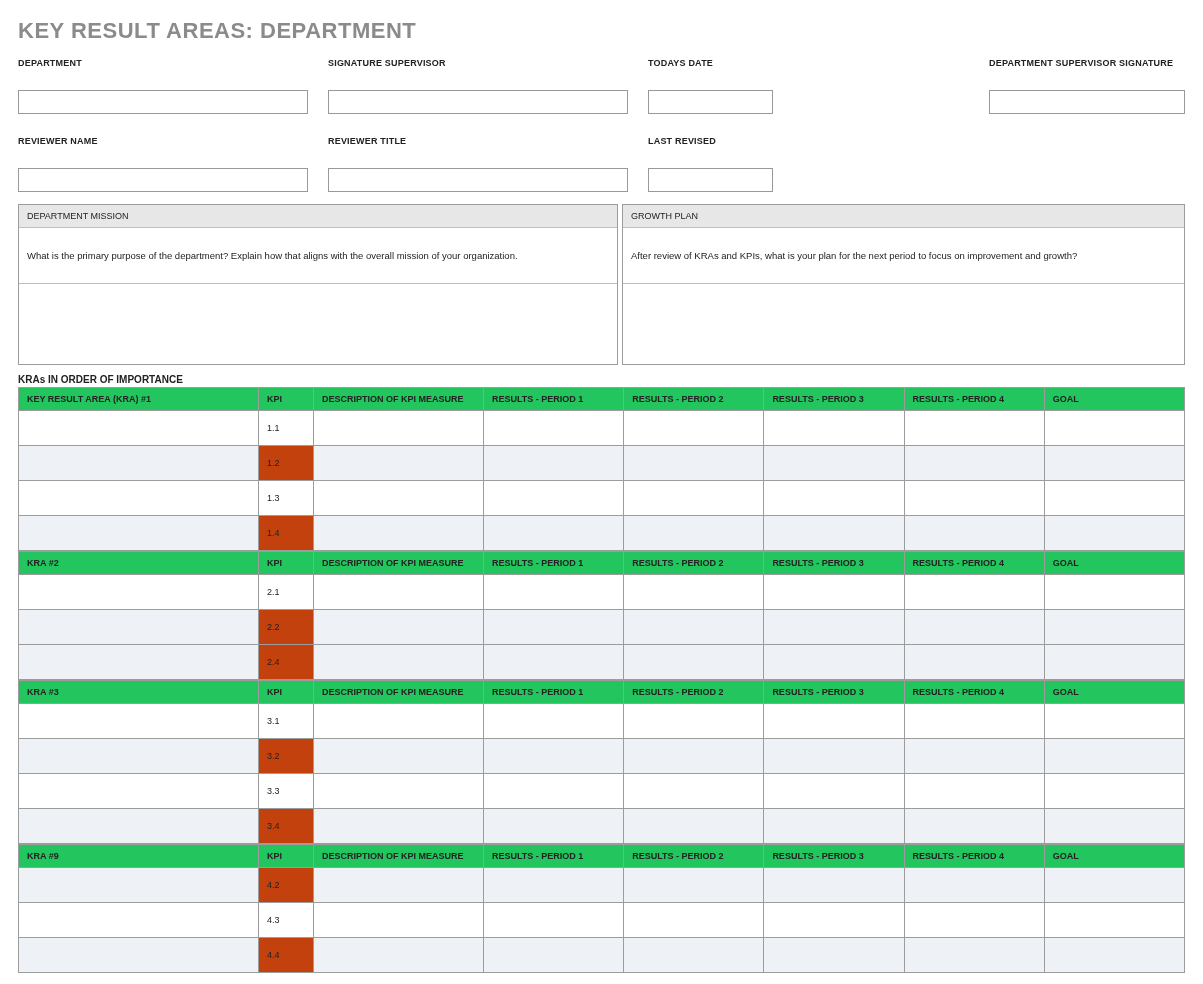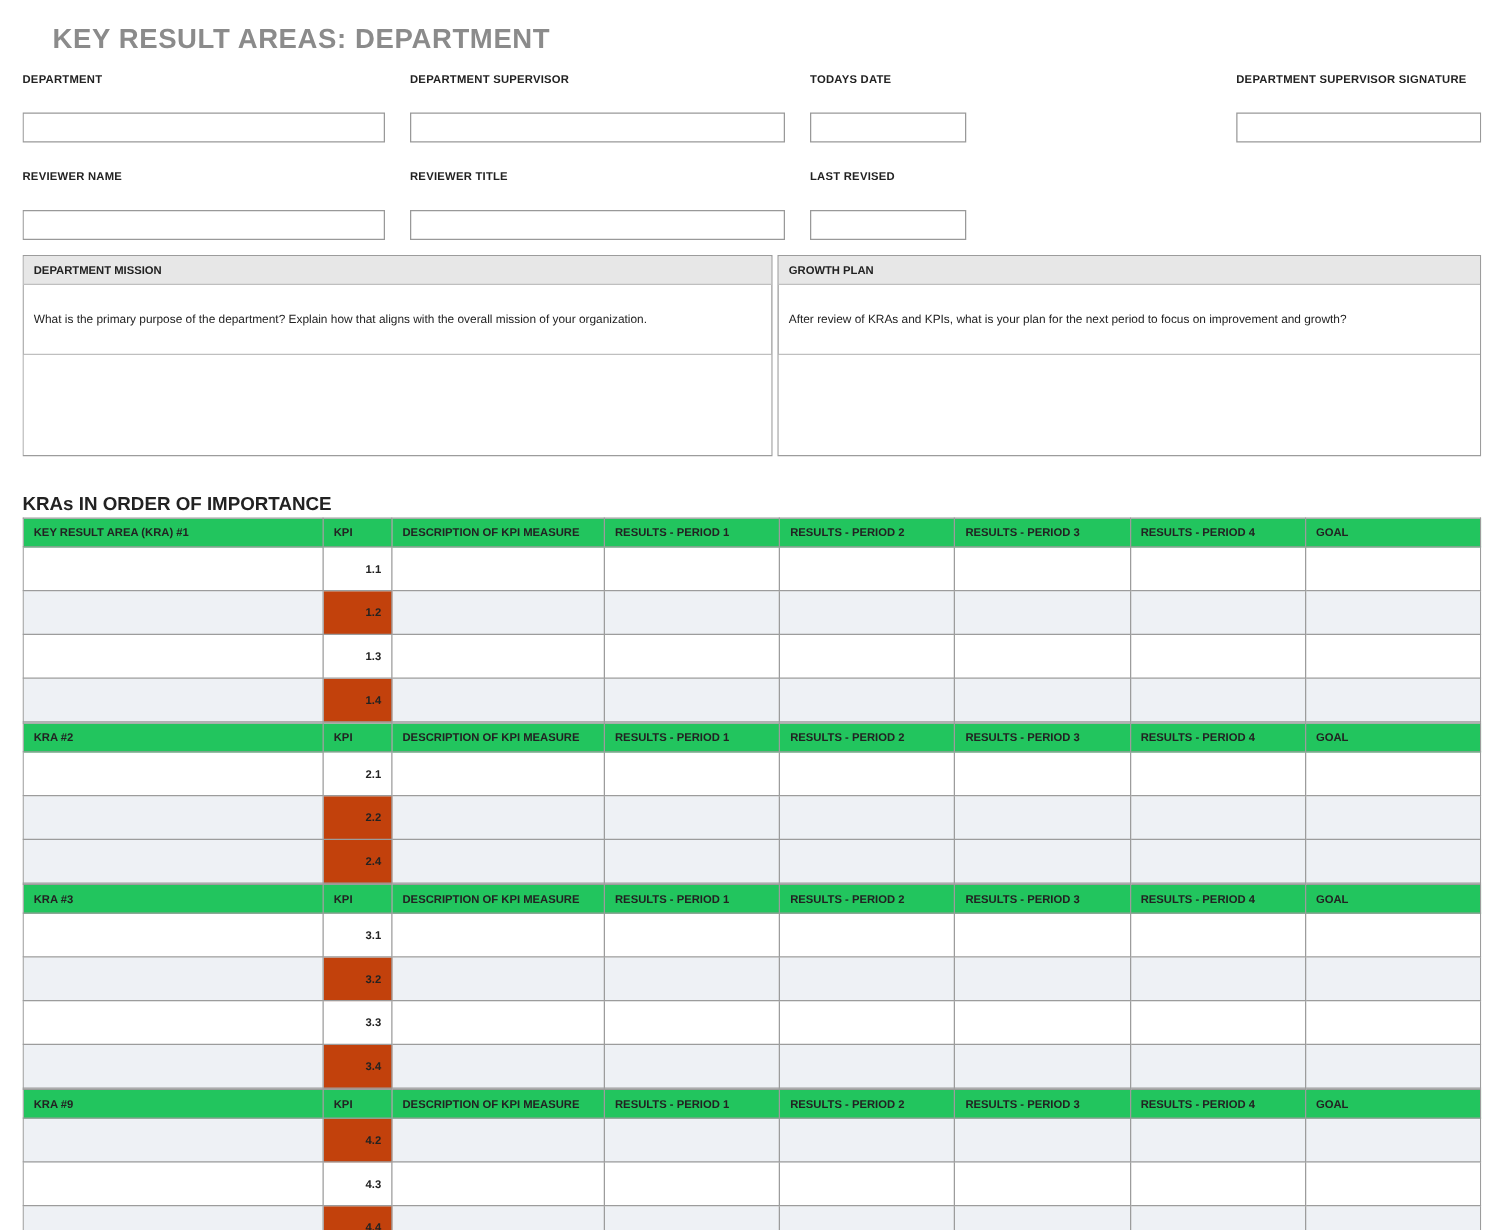--- a/index.html
+++ b/index.html
@@ -7,21 +7,20 @@
     margin: 18px;
     color: #222;
     font-size: 10px;
   }
   .title {
     font-size: 22px;
     font-weight: bold;
     color: #8b8b8b;
     letter-spacing: 0.5px;
     margin-bottom: 12px;
-    margin-left: 24px;
   }
   .top-grid {
     display: grid;
     grid-template-columns: 290px 300px 125px 1fr 196px;
     column-gap: 2px;
     row-gap: 2px;
     gap: 20px;
   }
   .lbl {
     font-size: 9px;
@@ -41,38 +40,38 @@
     grid-template-columns: 600px 1fr;
     column-gap: 4px;
     margin-top: 12px;
   }
   .box {
     border: 1px solid #9c9c9c;
   }
   .box-header {
     background: #e7e7e7;
     font-size: 9px;
-    font-weight: bold;
+    font-weight: normal;
     padding: 6px 8px;
     border-bottom: 1px solid #bfbfbf;
   }
   .box-sub {
     font-size: 9.5px;
     padding: 22px 8px;
     border-bottom: 1px solid #bfbfbf;
   }
   .box-body {
     height: 80px;
     background: #fff;
   }
 
   .section-label {
-    font-size: 15px;
+    font-size: 10px;
     font-weight: bold;
-    margin-top: 30px;
+    margin-top: 9px;
     margin-bottom: 2px;
   }
 
   table.kra {
     border-collapse: collapse;
     width: 100%;
     table-layout: fixed;
   }
   table.kra col.c-kra  { width: 240px; }
   table.kra col.c-kpi  { width: 55px; }
@@ -84,38 +83,38 @@
     border: 1px solid #9c9c9c;
     padding: 6px 8px;
     font-size: 9px;
     text-align: left;
   }
   table.kra th {
     background: #22c55e;
     font-weight: bold;
   }
   table.kra td.kpi {
-    text-align: right;
-    font-weight: bold;
+    text-align: left;
+    font-weight: normal;
     background: #fff;
   }
   table.kra tr.alt td { background: #eef1f5; }
   table.kra tr.alt td.kpi { background: #c2410c; }
   table.kra td { height: 22px; }
 
   .empty { min-width: 0; }
 </style>
 </head>
 <body>
 
 <div class="title">KEY RESULT AREAS: DEPARTMENT</div>
 
 <div class="top-grid">
   <div class="lbl">DEPARTMENT</div>
-  <div class="lbl">DEPARTMENT SUPERVISOR</div>
+  <div class="lbl">SIGNATURE SUPERVISOR</div>
   <div class="lbl center">TODAYS DATE</div>
   <div></div>
   <div class="lbl center">DEPARTMENT SUPERVISOR SIGNATURE</div>
 
   <div class="field"></div>
   <div class="field"></div>
   <div class="field"></div>
   <div></div>
   <div class="field"></div>
 

